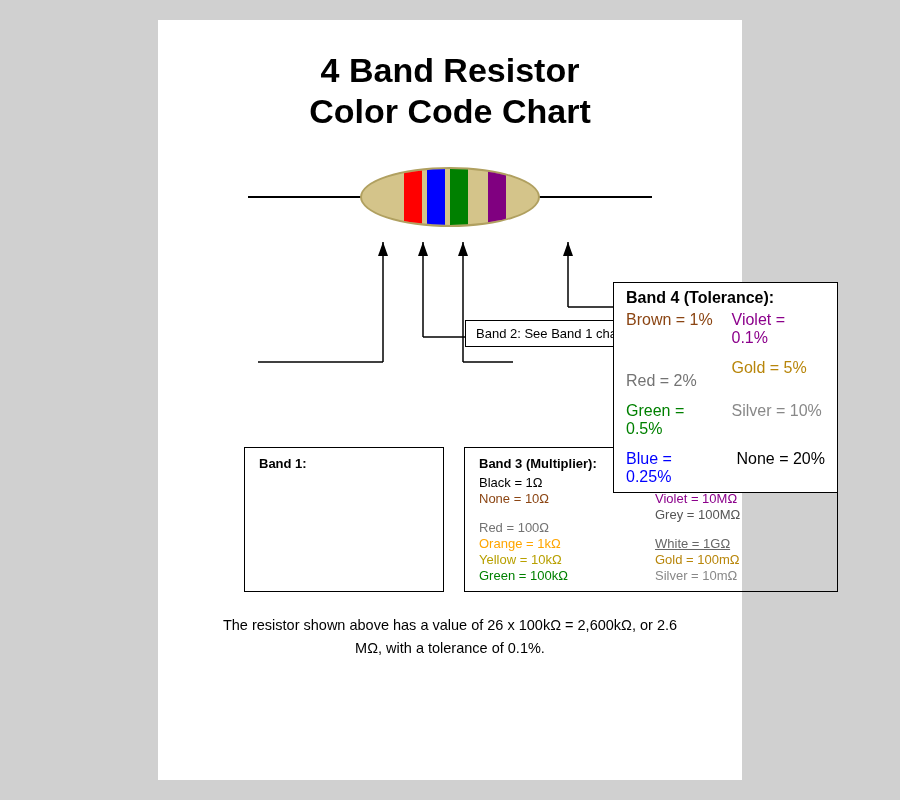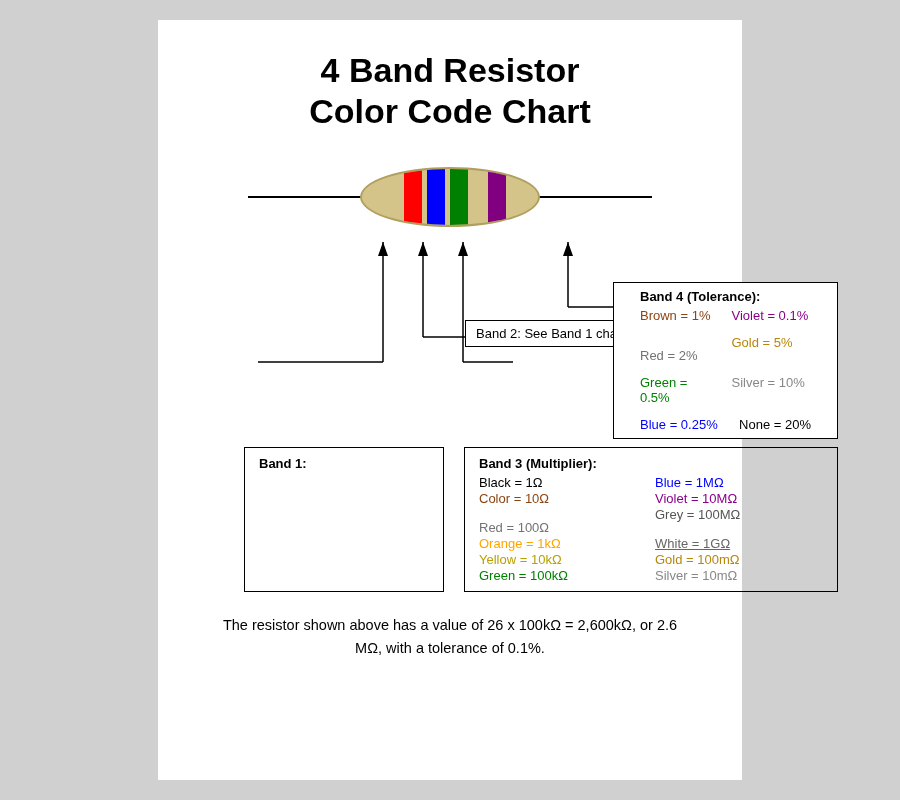--- a/index.html
+++ b/index.html
@@ -86,22 +86,22 @@
       padding: 5px 10px;
       font-size: 13px;
       background: white;
       white-space: nowrap;
     }
     .band4-box {
       position: absolute;
       right: 0px;
       top: 40px;
       border: 1.5px solid black;
-      padding: 6px 26px;
-      font-size: 13px;
+      padding: 6px 12px;
+      font-size: 16px;
       background: white;
       min-width: 195px;
     }
     .band4-box .box-title {
       font-weight: bold;
       margin-bottom: 4px;
     }
     .band4-grid {
       display: grid;
       grid-template-columns: 1fr 1fr;
@@ -245,21 +245,21 @@
 
     <div class="band1-box">
       <div class="box-title">Band 1:</div>
     </div>
 
     <div class="band3-box">
       <div class="box-title">Band 3 (Multiplier):</div>
       <div class="band3-grid">
         <span class="c-black">Black = 1Ω</span>
         <span class="c-blue">Blue = 1MΩ</span>
-        <span class="c-brown">Color = 10Ω</span>
+        <span class="c-brown">None = 10Ω</span>
         <span class="c-violet">Violet = 10MΩ</span>
         <span class="c-red">Red = 100Ω</span>
         <span class="c-grey">Grey = 100MΩ</span>
         <span class="c-orange">Orange = 1kΩ</span>
         <span class="c-white">White = 1GΩ</span>
         <span class="c-yellow">Yellow = 10kΩ</span>
         <span class="c-gold">Gold = 100mΩ</span>
         <span class="c-green">Green = 100kΩ</span>
         <span class="c-silver">Silver = 10mΩ</span>
       </div>

